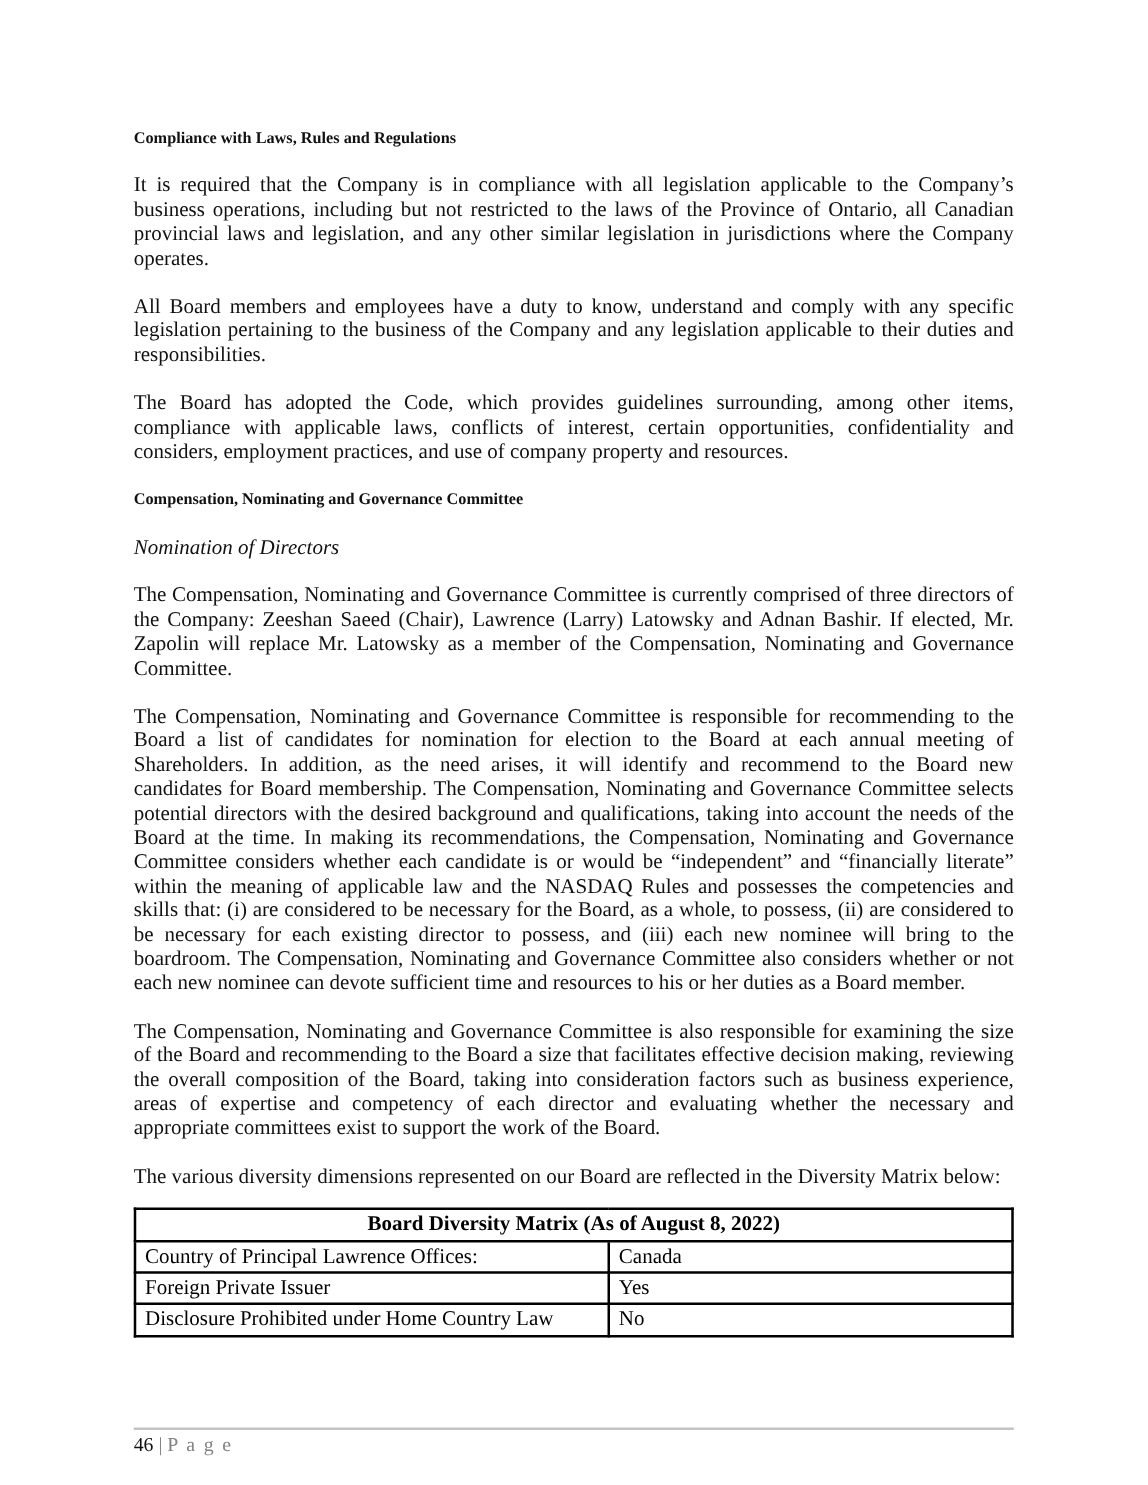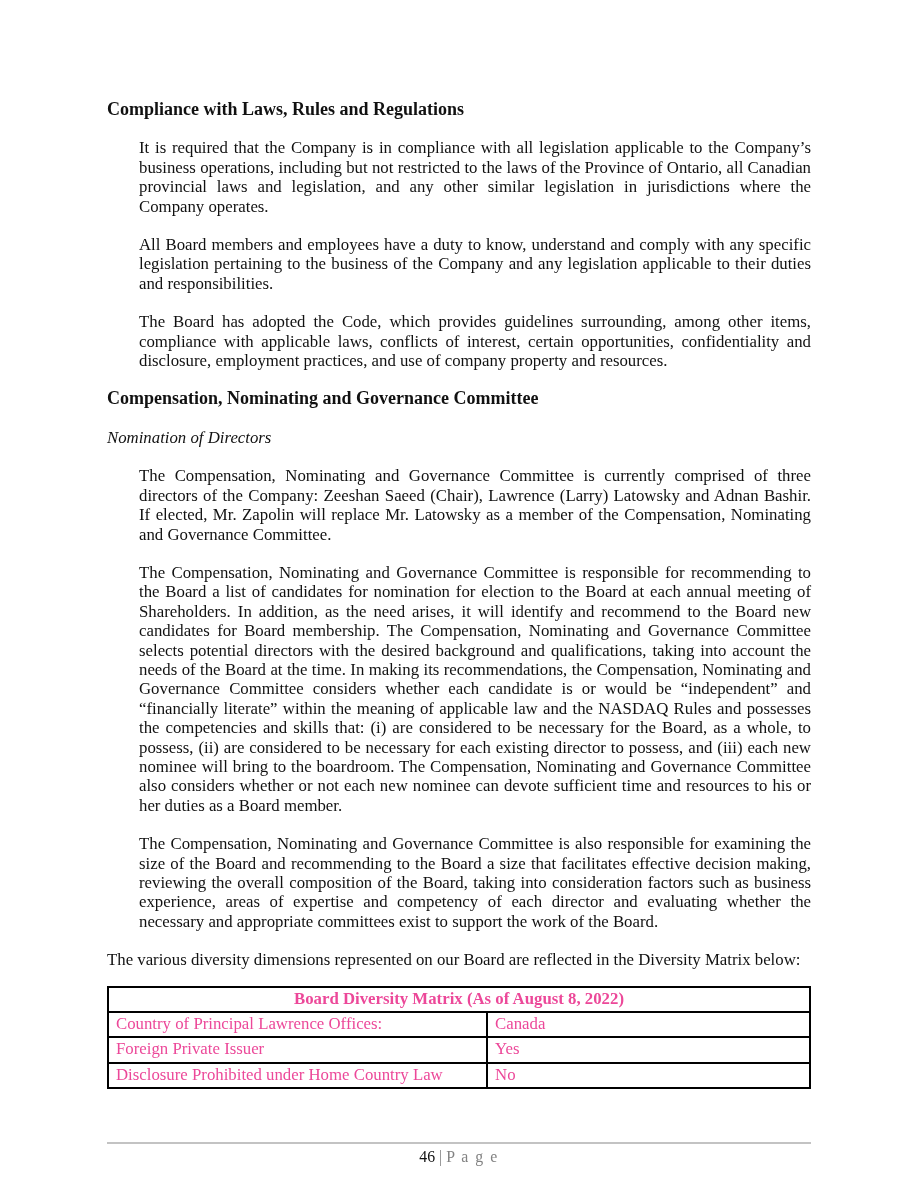--- a/index.html
+++ b/index.html
@@ -23,63 +23,62 @@
     width: 704px;
   }
   .content p,
   .content h2 {
     font-size: 16.8px;
     line-height: 19.4px;
     margin: 0 0 19px 0;
   }
   h2.doc-heading {
     font-weight: bold;
-    font-size: 18px;
+    font-size: 13px;
   }
   p.sub-heading {
     font-style: italic;
   }
   p.body-para {
     text-align: justify;
-    margin-left: 32px;
   }
   table.matrix {
     width: 100%;
     border-collapse: collapse;
     margin-top: -3px;
   }
   table.matrix th,
   table.matrix td {
     border: 2px solid #000000;
     font-size: 16.8px;
     line-height: 19.4px;
     padding: 1px 7px 3px 7px;
     font-weight: normal;
-    color: #ec4899;
+    color: #000000;
   }
   table.matrix th {
     text-align: center;
     font-weight: bold;
   }
   table.matrix td.label-col {
     width: 54%;
   }
   .footer {
     position: absolute;
     left: 107px;
     width: 704px;
     top: 1142px;
   }
   .footer-rule {
     height: 2px;
     background: #c3c3c3;
     margin-bottom: 3px;
   }
   .footer-text {
-    text-align: center;
+    text-align: left;
     font-size: 15.8px;
     line-height: 19px;
     color: #111111;
     white-space: pre;
   }
   .pg-sep, .pg-label {
     color: #828282;
   }
   .pg-label {
     letter-spacing: 1.5px;
@@ -90,21 +89,21 @@
 
 <div class="page">
   <div class="content">
 
     <h2 class="doc-heading">Compliance with Laws, Rules and Regulations</h2>
 
     <p class="body-para">It is required that the Company is in compliance with all legislation applicable to the Company’s business operations, including but not restricted to the laws of the Province of Ontario, all Canadian provincial laws and legislation, and any other similar legislation in jurisdictions where the Company operates.</p>
 
     <p class="body-para">All Board members and employees have a duty to know, understand and comply with any specific legislation pertaining to the business of the Company and any legislation applicable to their duties and responsibilities.</p>
 
-    <p class="body-para">The Board has adopted the Code, which provides guidelines surrounding, among other items, compliance with applicable laws, conflicts of interest, certain opportunities, confidentiality and disclosure, employment practices, and use of company property and resources.</p>
+    <p class="body-para">The Board has adopted the Code, which provides guidelines surrounding, among other items, compliance with applicable laws, conflicts of interest, certain opportunities, confidentiality and considers, employment practices, and use of company property and resources.</p>
 
     <h2 class="doc-heading">Compensation, Nominating and Governance Committee</h2>
 
     <p class="sub-heading">Nomination of Directors</p>
 
     <p class="body-para">The Compensation, Nominating and Governance Committee is currently comprised of three directors of the Company: Zeeshan Saeed (Chair), Lawrence (Larry) Latowsky and Adnan Bashir. If elected, Mr. Zapolin will replace Mr. Latowsky as a member of the Compensation, Nominating and Governance Committee.</p>
 
     <p class="body-para">The Compensation, Nominating and Governance Committee is responsible for recommending to the Board a list of candidates for nomination for election to the Board at each annual meeting of Shareholders. In addition, as the need arises, it will identify and recommend to the Board new candidates for Board membership. The Compensation, Nominating and Governance Committee selects potential directors with the desired background and qualifications, taking into account the needs of the Board at the time. In making its recommendations, the Compensation, Nominating and Governance Committee considers whether each candidate is or would be “independent” and “financially literate” within the meaning of applicable law and the NASDAQ Rules and possesses the competencies and skills that: (i) are considered to be necessary for the Board, as a whole, to possess, (ii) are considered to be necessary for each existing director to possess, and (iii) each new nominee will bring to the boardroom. The Compensation, Nominating and Governance Committee also considers whether or not each new nominee can devote sufficient time and resources to his or her duties as a Board member.</p>
 
     <p class="body-para">The Compensation, Nominating and Governance Committee is also responsible for examining the size of the Board and recommending to the Board a size that facilitates effective decision making, reviewing the overall composition of the Board, taking into consideration factors such as business experience, areas of expertise and competency of each director and evaluating whether the necessary and appropriate committees exist to support the work of the Board.</p>

